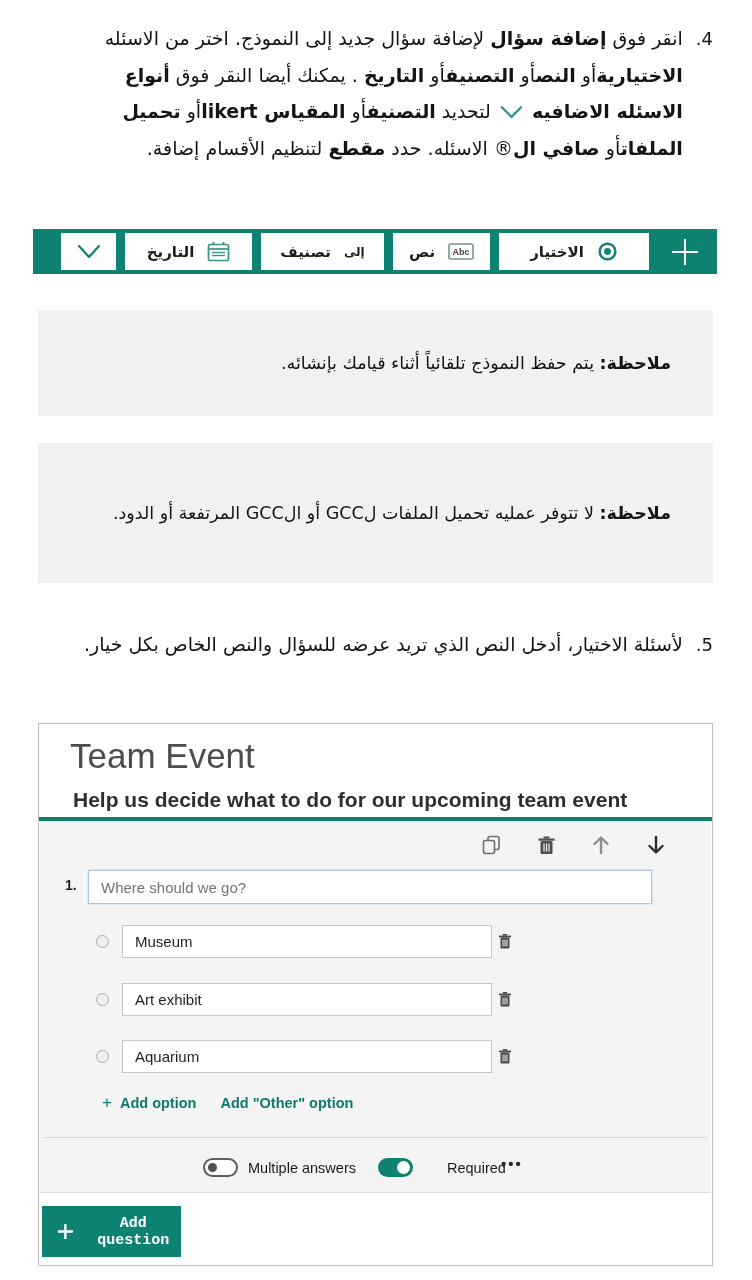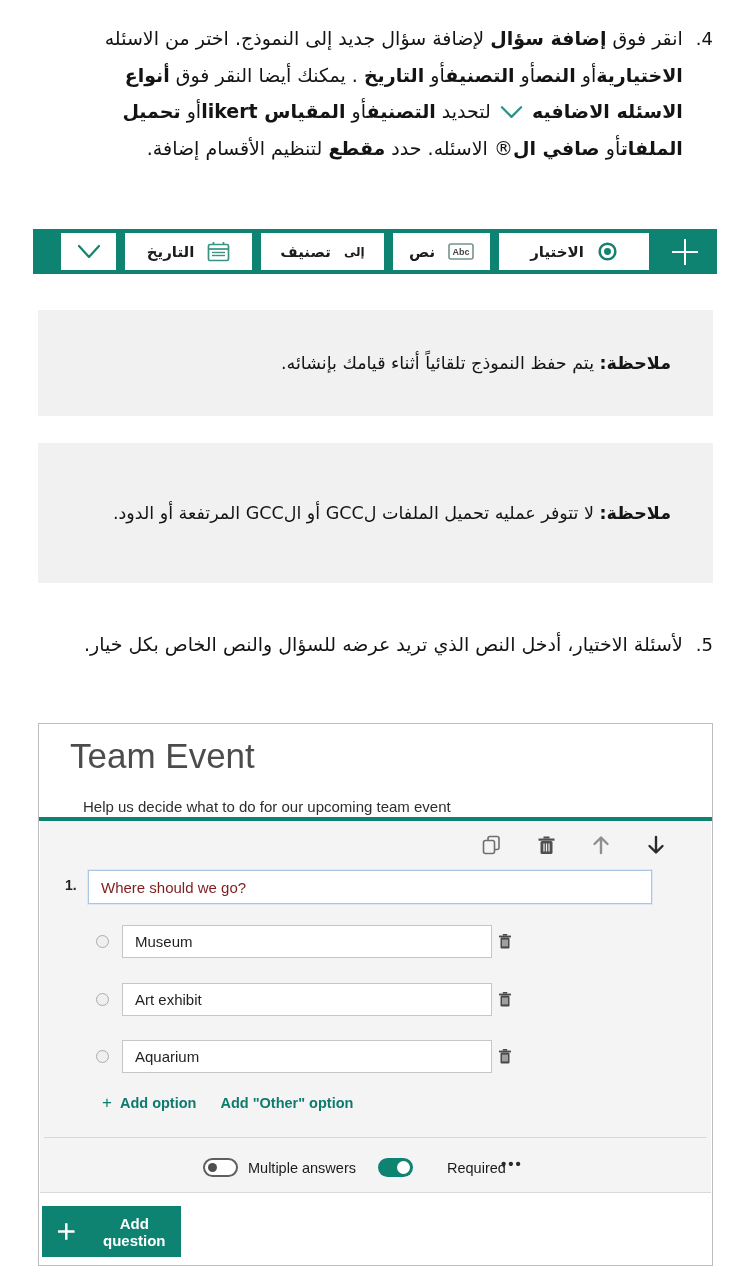--- a/index.html
+++ b/index.html
@@ -38,34 +38,34 @@
   .note p { margin:0; width:100%; line-height:34px; }
   .note b { font-weight:700; }
   #note1 { top:310px; height:106px; }
   #note2 { top:443px; height:140px; }
 
   
   .card { position:absolute; top:723px; left:38px; width:675px; height:543px; background:#fff;
           border:1px solid #bdbdbd; direction:ltr; font-family:"Liberation Sans", sans-serif; }
   .card h1 { position:absolute; left:31px; top:12px; margin:0; font-size:35px; line-height:40px;
              font-weight:400; color:#4c4c4c; }
-  .card .sub { position:absolute; left:32px; top:62px; margin:12px; font-size:15px; color:#2e2e2e; }
+  .card .sub { position:absolute; left:32px; top:62px; margin:2px; font-size:21px; color:#2e2e2e;font-weight:bold; }
   .teal-rule { position:absolute; top:93px; left:0; width:100%; height:4px; background:var(--teal); }
 
   .qsection { position:absolute; top:97px; left:1px; width:671px; height:372px;
               background:var(--editor-bg); border-bottom:1px solid #d9d9d9; }
 
   .qtools { position:absolute; top:13px; left:440px; display:flex; gap:33px; align-items:center; }
   .qtools button { background:none; border:none; padding:0; width:22px; height:22px;
                    display:flex; align-items:center; justify-content:center; cursor:pointer; }
 
   .qnum { position:absolute; left:25px; top:56px; font-size:14px; font-weight:700; color:#1f1f1f; }
   .qinput { position:absolute; left:48px; top:49px; width:564px; height:34px; background:#fff;
             border:1px solid #a9c7e1; box-shadow:0 0 0 1px #dce9f5; display:flex; align-items:center;
-            padding:16px 12px; font-size:15px; color:#7f1d1d; cursor:text; }
+            padding:16px 12px; font-size:15px; color:#737373; cursor:text; }
 
   .orow { position:absolute; left:0; width:100%; height:33px; }
   .orow.o1 { top:104px; } .orow.o2 { top:162px; } .orow.o3 { top:219px; }
   .oradio { position:absolute; left:56px; top:10px; width:13px; height:13px; border-radius:50%;
             border:1px solid #ababab; background:#efefef; cursor:pointer; }
   .oinput { position:absolute; left:82px; top:0; width:370px; height:33px; background:#fff;
             border:1px solid #c6c6c6; display:flex; align-items:center; padding:0 12px;
             font-size:15px; color:#1f1f1f; cursor:text; }
   .otrash { position:absolute; left:459px; top:9px; background:none; border:none; padding:0; cursor:pointer; }
 
@@ -84,21 +84,21 @@
   .toggle-on { left:338px; background:var(--teal); }
   .toggle-on::after { content:""; position:absolute; left:19px; top:3px; width:13px; height:13px;
                       border-radius:50%; background:#fff; }
   .tlabel { position:absolute; top:339px; font-size:14.5px; color:#1c1c1c; }
   #lbl-multiple { left:208px; } #lbl-required { left:407px;text-align:right; }
   .more { position:absolute; left:461px; top:334px; background:none; border:none; padding:0;
           font-size:15px; font-weight:700; letter-spacing:2px; color:#2b2b2b; cursor:pointer; }
 
   .addq { position:absolute; left:3px; top:482px; width:139px; height:51px; background:var(--teal);
           border:none; color:#fff; font-size:15px; font-weight:700; display:flex; align-items:center;
-          gap:12px; padding:0 0 0 15px; cursor:pointer; font-family:Liberation Sans, sans-serif; }
+          gap:12px; padding:0 0 0 15px; cursor:pointer; font-family:Liberation Mono, monospace; }
 </style>
 </head>
 <body>
 
 <section class="step" id="step4">
   <span class="num">4.</span>
   <p class="txt"><span>انقر فوق </span><b>إضافة سؤال</b><span> لإضافة سؤال جديد إلى النموذج. اختر من الاسئله </span><b>الاختيارية</b><span>أو </span><b>النص</b><span>أو </span><b>التصنيف</b><span>أو </span><b>التاريخ</b><span> . يمكنك أيضا النقر فوق </span><b>أنواع الاسئله الاضافيه</b>
   <svg class="inline-chev" width="23" height="15" viewBox="0 0 24 15">
     <polyline points="2,2 12,12 22,2" fill="none" stroke="#2E9384" stroke-width="2.4" stroke-linecap="round" stroke-linejoin="round"></polyline>
   </svg>

